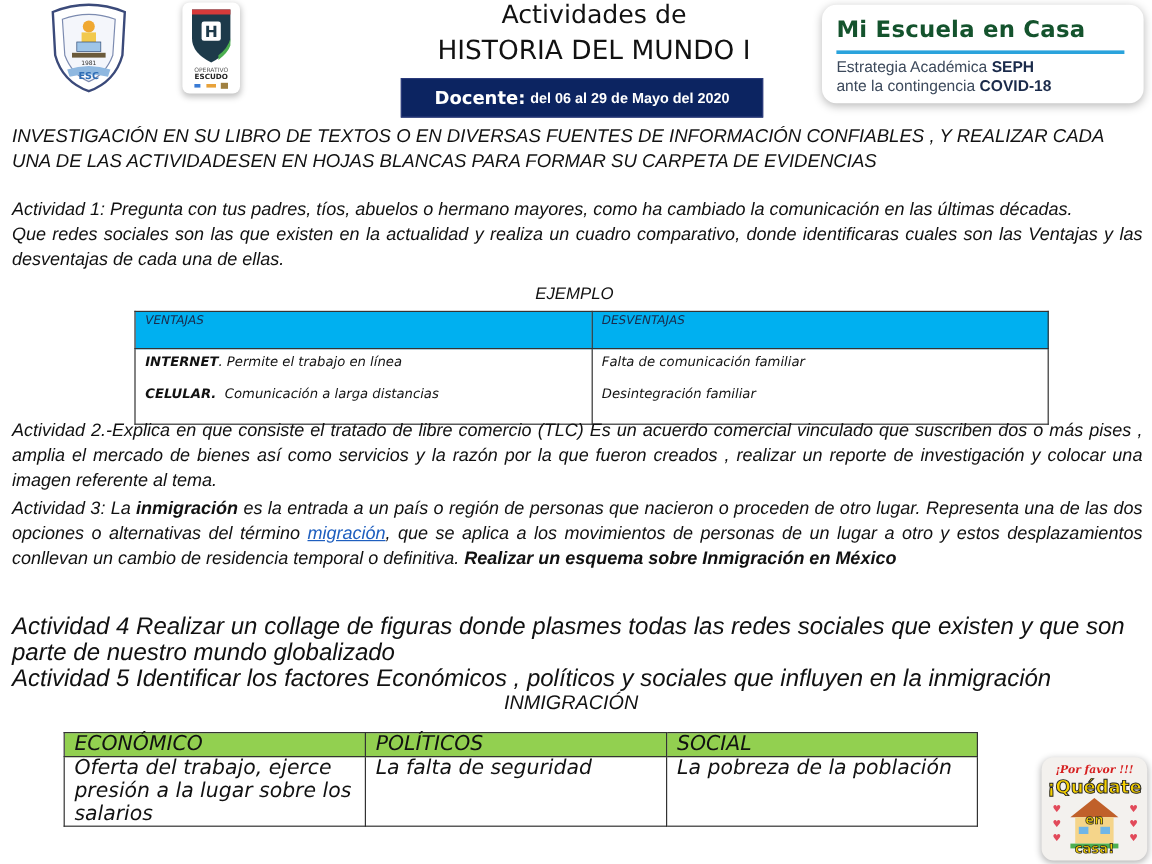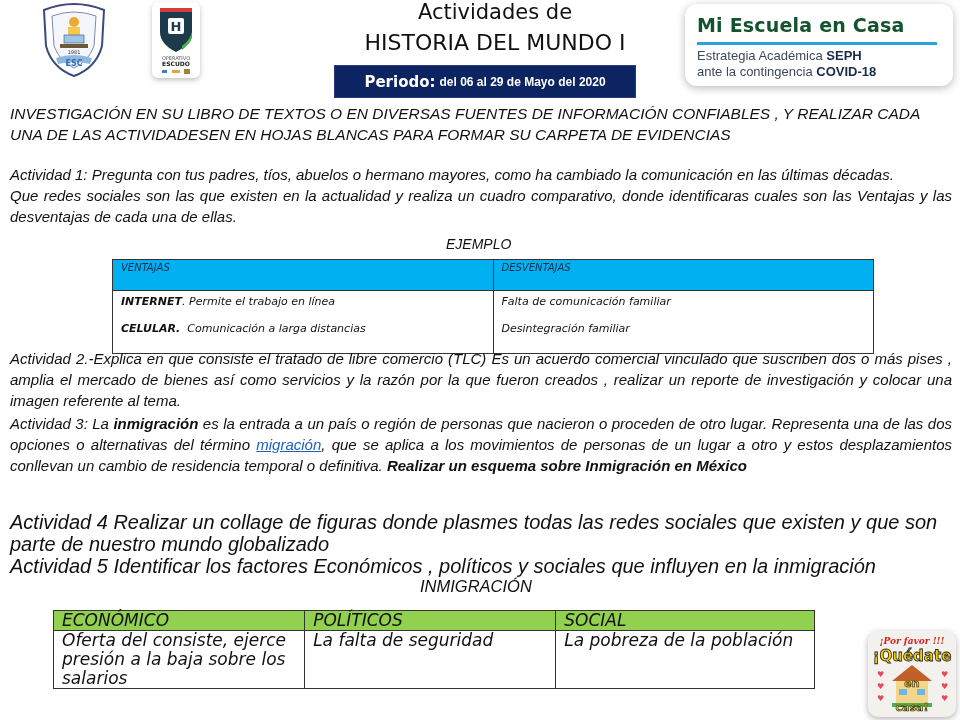--- a/index.html
+++ b/index.html
@@ -89,21 +89,21 @@
   <div class="mec-line"></div>
   <div class="mec-sub">
     <div><span>Estrategia Académica </span><b>SEPH</b></div>
     <div><span>ante la contingencia </span><b>COVID-18</b></div>
   </div>
 </div>
 
 <div class="abs title1">Actividades de</div>
 <div class="abs title2">HISTORIA DEL MUNDO I</div>
 <div class="abs periodo">
-  <span class="periodo-label">Periodo:</span>
+  <span class="periodo-label">Docente:</span>
   <span class="periodo-value">del 06 al 29 de Mayo del 2020</span>
 </div>
 
 <div class="abs txt intro">INVESTIGACIÓN  EN SU LIBRO DE TEXTOS O EN DIVERSAS FUENTES DE INFORMACIÓN CONFIABLES ,  Y REALIZAR CADA UNA DE LAS ACTIVIDADESEN  EN  HOJAS BLANCAS PARA FORMAR SU CARPETA DE EVIDENCIAS</div>
 
 <div class="abs txt act1 justify">
   <div>Actividad 1: Pregunta con tus padres, tíos, abuelos o hermano mayores, como ha cambiado la comunicación en las últimas décadas.</div>
   <div>Que redes sociales son las que existen en la actualidad y realiza un cuadro comparativo, donde identificaras cuales son las Ventajas y las desventajas de cada una de ellas.</div>
 </div>
 <div class="abs ejemplo">EJEMPLO</div>
@@ -140,21 +140,21 @@
 <div class="abs inmig-title">INMIGRACIÓN</div>
 
 <table class="abs t2">
   <tbody>
       <tr class="hdr">
     <td style="width:33%">ECONÓMICO</td>
     <td style="width:33%">POLÍTICOS</td>
     <td>SOCIAL</td>
   </tr>
   <tr class="body">
-    <td>Oferta del consiste, ejerce presión a la baja sobre los salarios</td>
+    <td>Oferta del trabajo, ejerce presión a la lugar sobre los salarios</td>
     <td>La falta de seguridad</td>
     <td>La pobreza de la población</td>
   </tr>
 </tbody>
   </table>
 
 <div class="abs quedate">
   <svg width="88" height="86" viewBox="0 0 88 86">
     <text x="44" y="13" font-size="9" font-style="italic" font-weight="bold" text-anchor="middle" fill="#d62020" font-family="DejaVu Serif, serif">¡Por favor !!!</text>
     <text x="44" y="30" font-size="15" font-weight="bold" text-anchor="middle" fill="#f5d000" stroke="#222" stroke-width="0.8" font-family="DejaVu Sans, sans-serif">¡Quédate</text>

